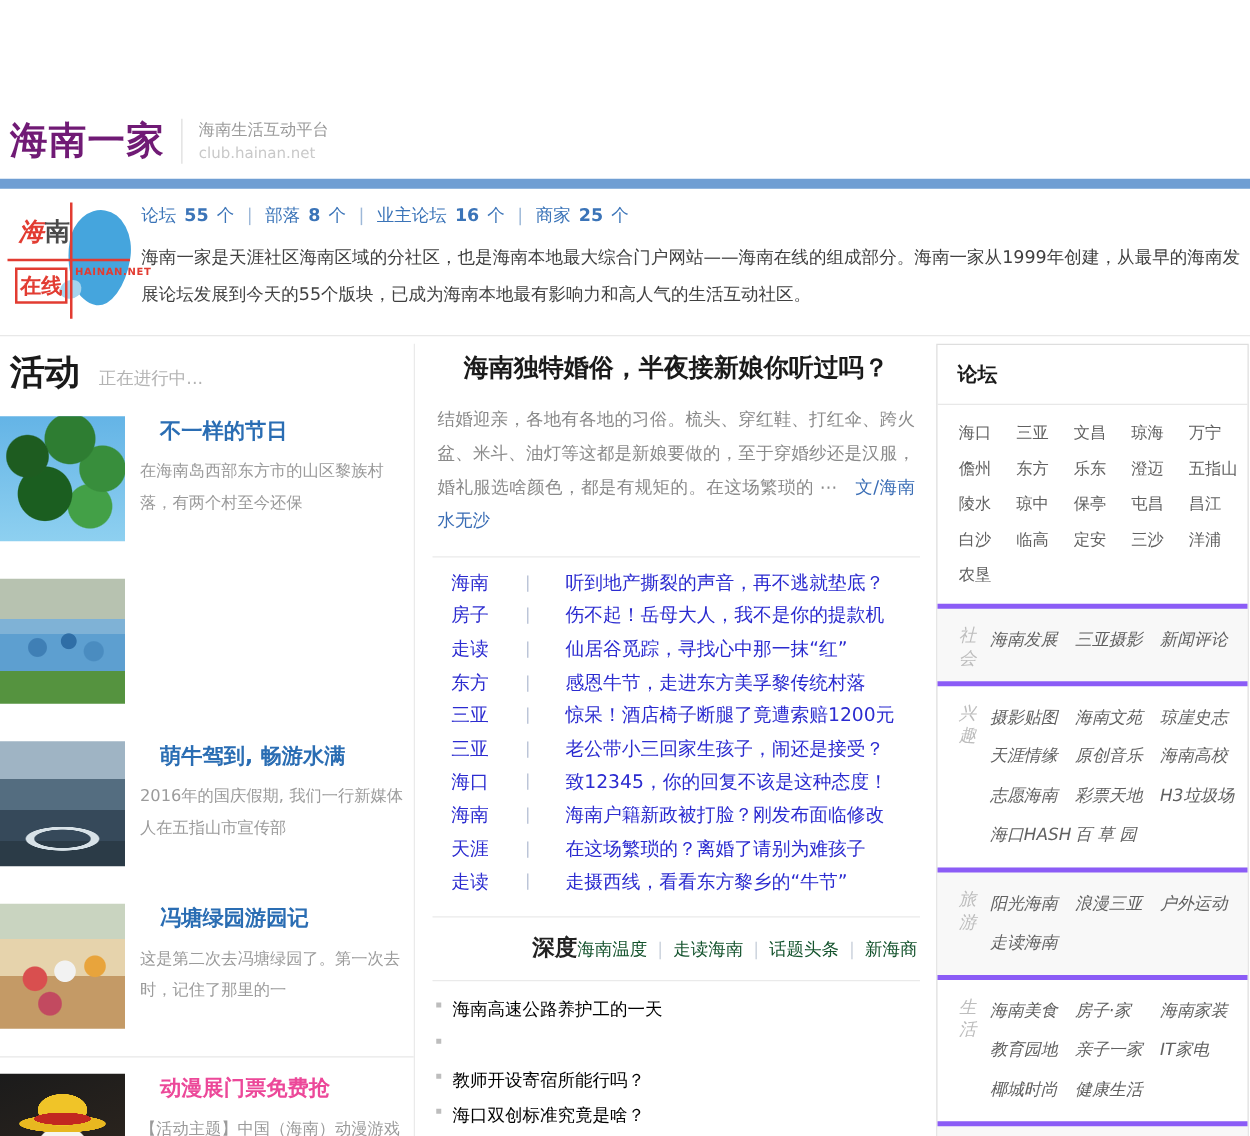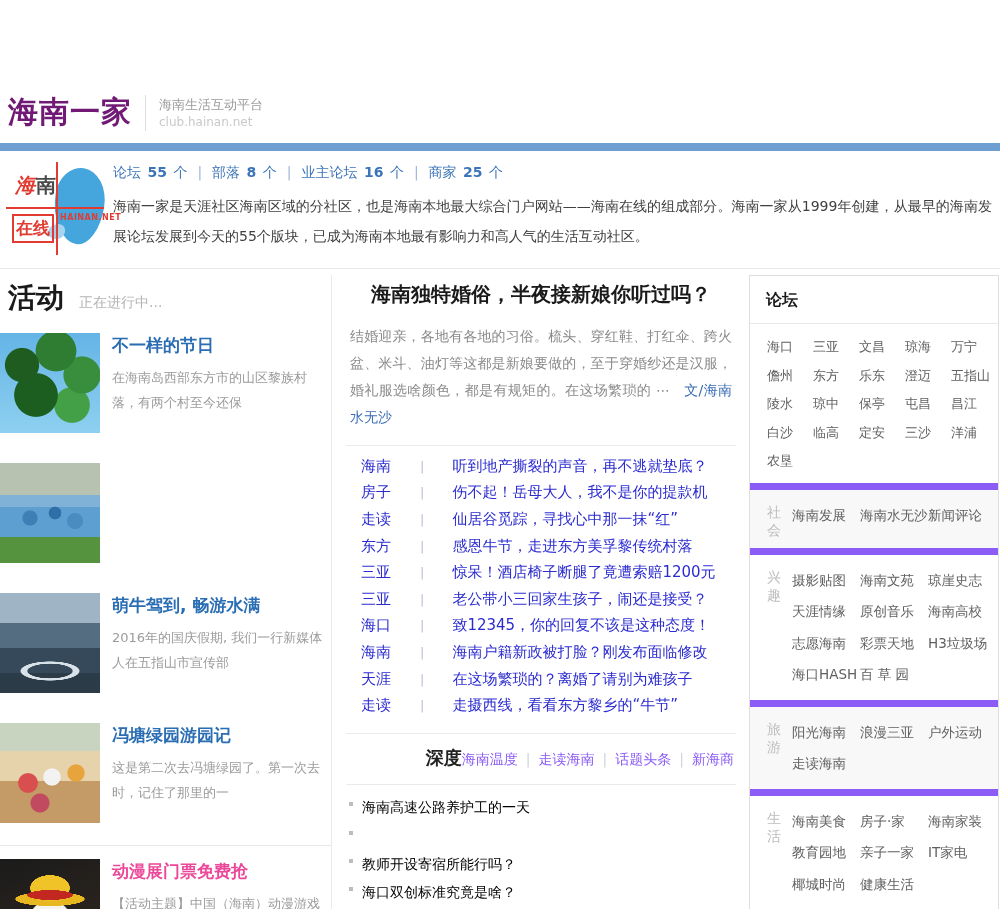--- a/index.html
+++ b/index.html
@@ -46,21 +46,21 @@
   .col-mid { width:390px; flex:none; margin-left:14px; }
   .col-right { width:250px; flex:none; margin-left:13px; }
 
   
   .act-header { padding:4px 0 0 8px; margin-bottom:16px; }
   .act-title { font-size:28px; font-weight:800; color:#1a1a1a; }
   .act-sub { font-size:14px; color:#b3b3b3; margin-left:10px; }
   .act-item { display:flex; margin-bottom:30px; }
   .thumb { width:100px; height:100px; flex:none; }
   .act-info { margin-left:12px; width:218px; }
-  .act-item-title { display:block; font-size:17px; font-weight:700; color:#2a6db3; margin:2px 0 9px; line-height:1.25; }
+  .act-item-title { display:block; font-size:17px; font-weight:700; color:#2a6db3; margin:2px 16px 9px; line-height:1.25; }
   .act-item-title.red { color:#ec4899; }
   .act-desc { font-size:13px; color:#9b9b9b; line-height:25px; }
   .act-sep { border-top:1px solid #e8e8e8; margin:-8px 0 13px; }
 
   .thumb1 { background:
     radial-gradient(circle at 22% 32%, #1e5c20 16%, transparent 17%),
     radial-gradient(circle at 56% 18%, #2e7d32 20%, transparent 21%),
     radial-gradient(circle at 82% 42%, #388e3c 18%, transparent 19%),
     radial-gradient(circle at 36% 62%, #1b5e20 24%, transparent 25%),
     radial-gradient(circle at 72% 72%, #43a047 17%, transparent 18%),
@@ -95,34 +95,34 @@
   .mid-divider { border-top:1px solid #eaeaea; margin-top:14px; }
   .news-list { list-style:none; margin-top:7px; }
   .news-item { height:26.6px; display:flex; align-items:center; font-size:15px; white-space:nowrap;gap:17px; }
   .news-cat { color:#2b2bd0; width:42px; flex:none; margin-left:15px; }
   .news-vsep { color:#b9c2d6; margin:0 11px 0 0; font-size:13px; }
   .news-vsep::before { content:"|"; }
   .news-title { color:#2b2bd0; }
   .depth-header { display:flex; align-items:baseline; justify-content:flex-end; margin-top:12px; padding:0 2px; }
   .depth-title { font-size:18px; font-weight:700; color:#222; }
   .depth-tabs { font-size:14px; }
-  .depth-tab { color:#8b5cf6; }
+  .depth-tab { color:#14532d; }
   .tab-sep { color:#ccd3dd; margin:0 8px; }
   .tab-sep::before { content:"|"; }
   .depth-list { list-style:none; margin-top:9px; }
   .depth-item { height:28.4px; display:flex; align-items:center; font-size:14px; white-space:nowrap; }
   .bullet { width:4px; height:4px; background:#bdbdbd; flex:none; margin:-8px 9px 0 3px; }
   .depth-link { color:#000000; }
 
   
   .forum-box { border:1px solid #dedede; width:250px; }
   .forum-header { font-size:16px; font-weight:700; color:#1a1a1a; padding:14px 16px 12px; border-bottom:1px solid #e8e8e8; }
   .cities { padding:9px 0 7px 17px; }
   .city { display:inline-block; width:46px; font-size:13px; color:#606060; line-height:28.5px; white-space:nowrap; }
-  .fsec { display:flex; border-top:7px solid #8b5cf6; padding:10px 0 9px; }
+  .fsec { display:flex; border-top:4px solid #8b5cf6; padding:10px 0 9px;font-style:italic; }
   .fsec.gray { background:#f8f8f8; }
   .fsec-label { width:16px; margin-left:17px; flex:none; font-size:14px; color:#bdbdbd; line-height:18px; word-break:break-all; padding-top:3px; }
   .fsec-links { display:flex; flex-wrap:wrap; margin-left:9px; width:206px; }
   .flink { width:68px; font-size:13.5px; color:#606060; line-height:31.5px; white-space:nowrap; }
 </style>
 </head>
 <body>
 
 <header class="site-header">
   <div class="site-logo">海南一家</div>
@@ -295,21 +295,21 @@
     <div class="forum-box">
       <div class="forum-header">论坛</div>
       <div class="cities">
         <a class="city">海口</a><a class="city">三亚</a><a class="city">文昌</a><a class="city">琼海</a><a class="city">万宁</a><a class="city">儋州</a><a class="city">东方</a><a class="city">乐东</a><a class="city">澄迈</a><a class="city">五指山</a><a class="city">陵水</a><a class="city">琼中</a><a class="city">保亭</a><a class="city">屯昌</a><a class="city">昌江</a><a class="city">白沙</a><a class="city">临高</a><a class="city">定安</a><a class="city">三沙</a><a class="city">洋浦</a><a class="city">农垦</a>
       </div>
 
       <div class="fsec gray">
         <div class="fsec-label">社会</div>
         <div class="fsec-links">
           <a class="flink">海南发展</a>
-            <a class="flink">海南水无沙</a>
+            <a class="flink">三亚摄影</a>
             <a class="flink">新闻评论</a>
         </div>
       </div>
 
       <div class="fsec">
         <div class="fsec-label">兴趣</div>
         <div class="fsec-links">
           <a class="flink">摄影贴图</a>
             <a class="flink">海南文苑</a>
             <a class="flink">琼崖史志</a>

